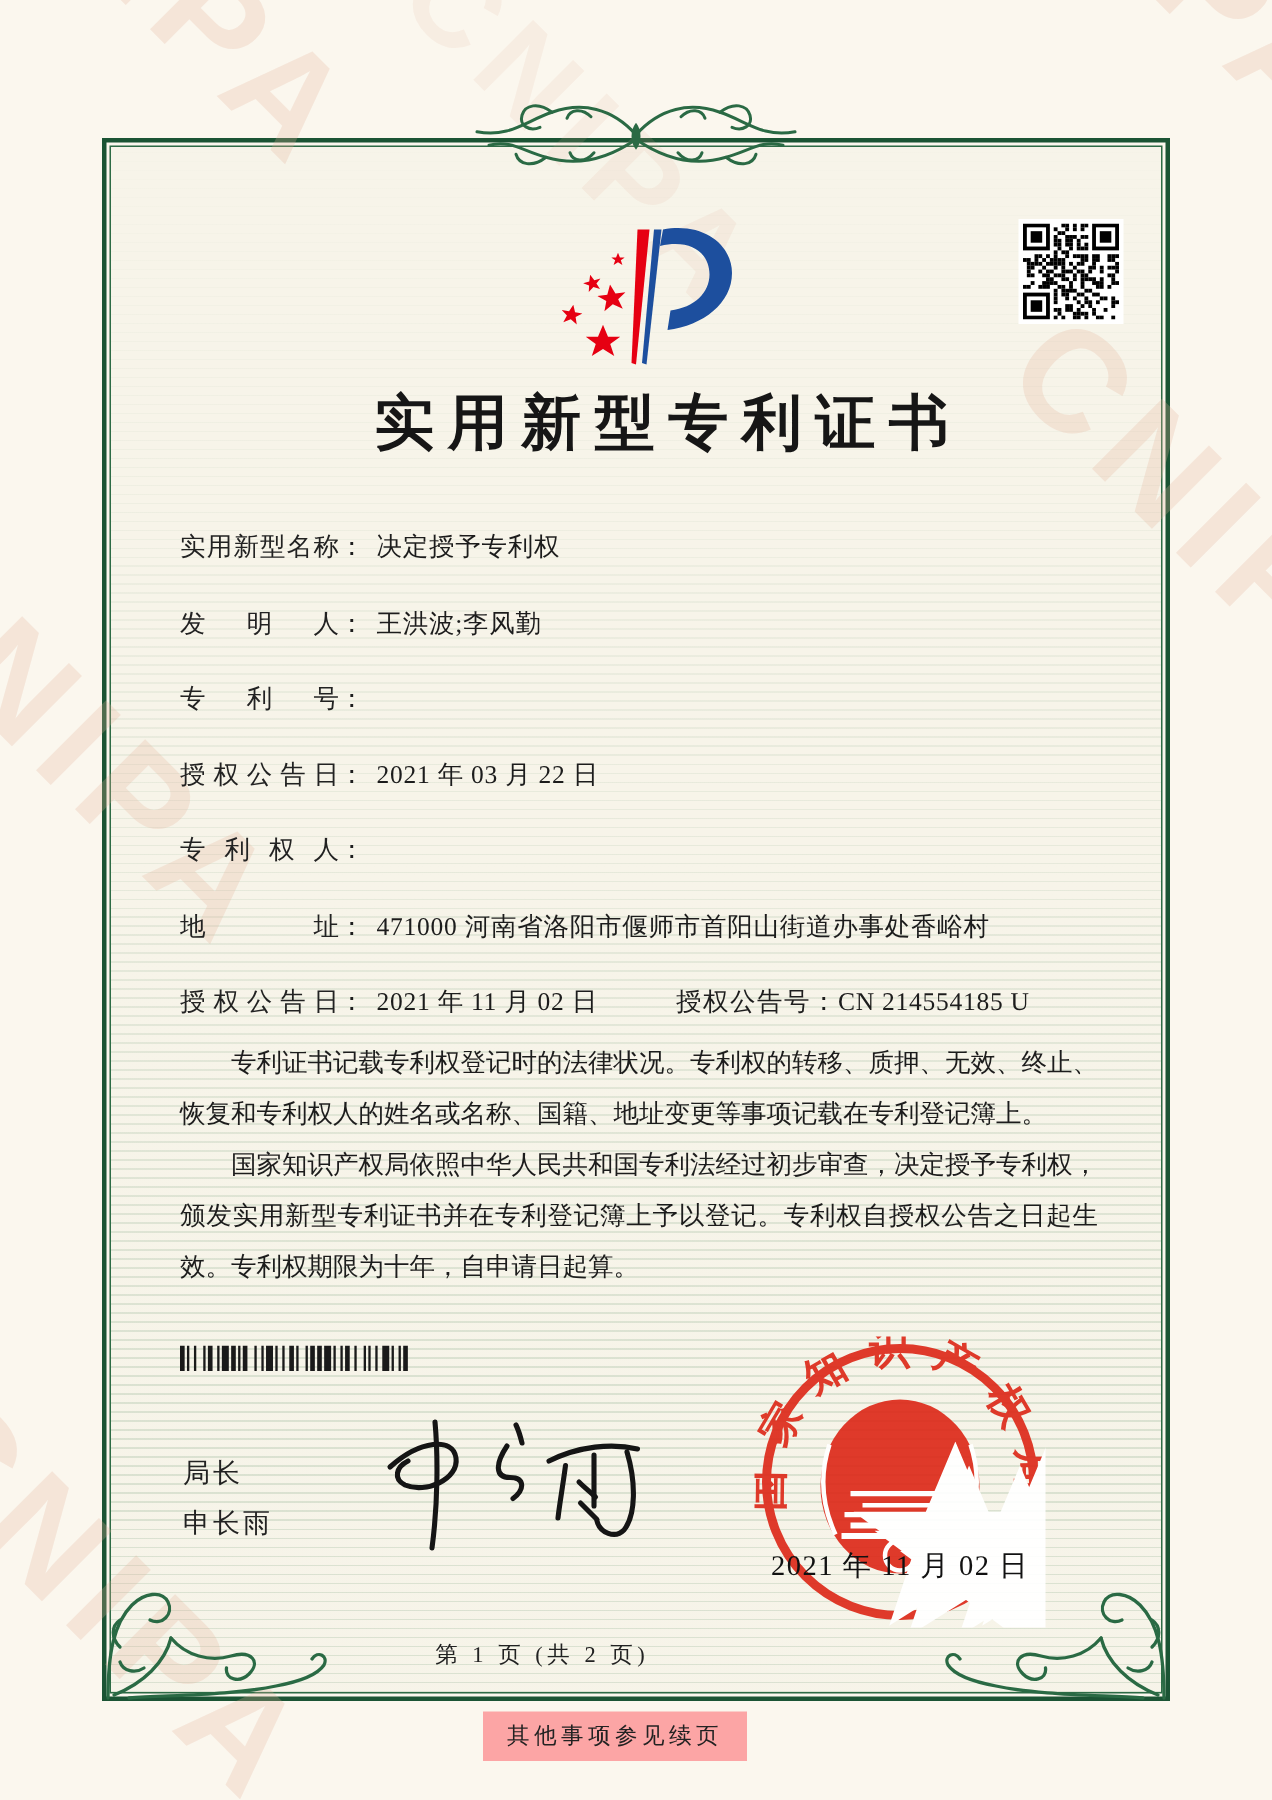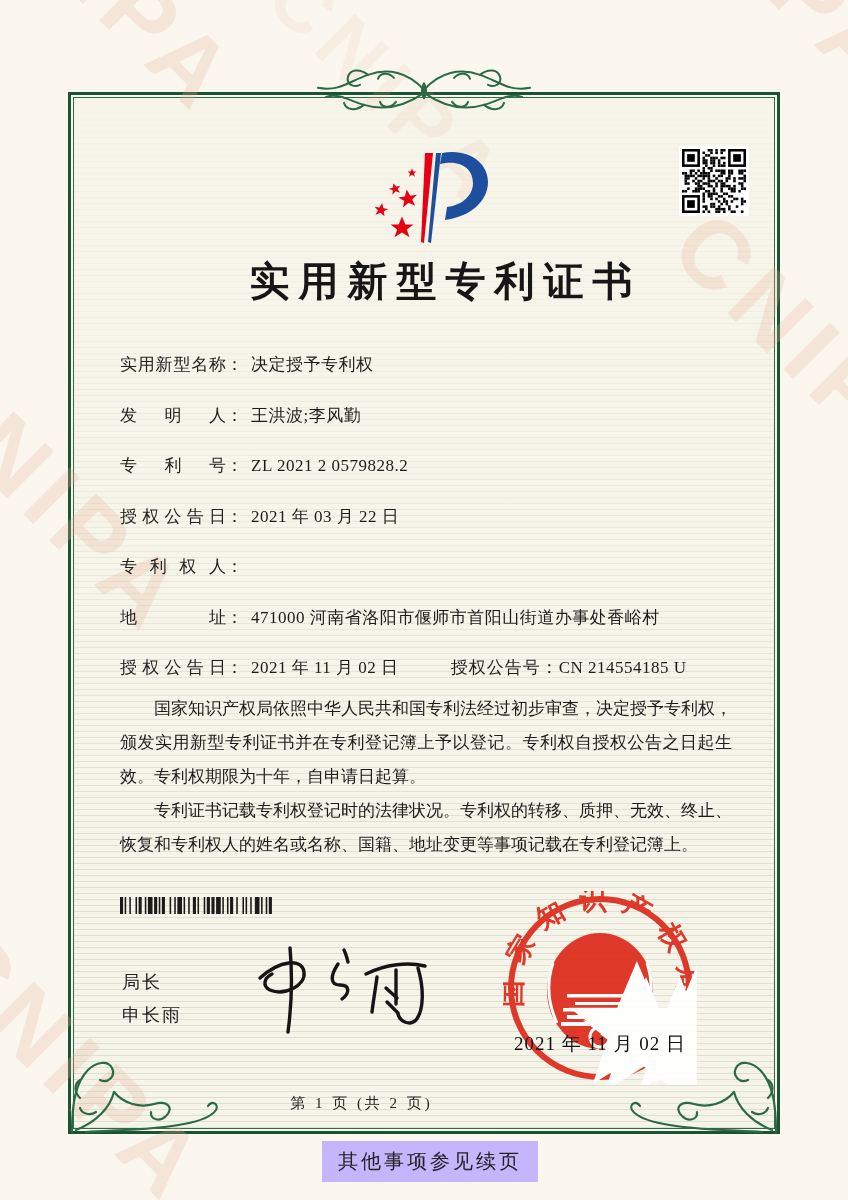--- a/index.html
+++ b/index.html
@@ -71,22 +71,22 @@
   .seal-date{
     position:absolute;left:500px;top:1031px;width:200px;z-index:3;
     text-align:center;font-size:19px;letter-spacing:1px;color:#111;
   }
   .page-footer{
     position:absolute;left:68px;width:587px;top:1094px;z-index:2;
     text-align:center;font-size:15px;letter-spacing:3px;color:#222;
   }
   .cont-note{
     position:absolute;left:322px;top:1141px;z-index:2;
-    background:#c4b5fd;padding:7px 16px;
-    font-size:20px;letter-spacing:3px;color:#222;text-align:center;
+    background:#fca5a5;padding:7px 16px;
+    font-size:15px;letter-spacing:3px;color:#222;text-align:center;
   }
 </style>
 </head>
 <body>
 
 <div class="paper">
 
   <div class="wm" style="left:-70px;top:-80px;">CNIPA</div>
   <div class="wm" style="left:600px;top:-100px;">CNIPA</div>
   <div class="wm" style="left:238px;top:40px;font-size:82px;color:rgba(228,178,156,0.14);">CNIPA</div>
@@ -378,21 +378,20 @@
         <span class="f-value">决定授予专利权</span>
       </div>
       <div class="field-row">
         <span class="f-label">发明人</span>
         <span class="f-colon">：</span>
         <span class="f-value">王洪波;李风勤</span>
       </div>
       <div class="field-row">
         <span class="f-label">专利号</span>
         <span class="f-colon">：</span>
-        <span class="f-value">ZL 2021 2 0579828.2</span>
       </div>
       <div class="field-row">
         <span class="f-label">授权公告日</span>
         <span class="f-colon">：</span>
         <span class="f-value">2021 年 03 月 22 日</span>
       </div>
       <div class="field-row">
         <span class="f-label">专利权人</span>
         <span class="f-colon">：</span>
       </div>
@@ -404,22 +403,22 @@
       <div class="field-row">
         <span class="f-label">授权公告日</span>
         <span class="f-colon">：</span>
         <span class="f-value">2021 年 11 月 02 日</span>
         <span class="f-label2">授权公告号：</span>
         <span class="f-value">CN 214554185 U</span>
       </div>
     </div>
 
   <div class="body-text">
+    <p>专利证书记载专利权登记时的法律状况。专利权的转移、质押、无效、终止、恢复和专利权人的姓名或名称、国籍、地址变更等事项记载在专利登记簿上。</p>
     <p>国家知识产权局依照中华人民共和国专利法经过初步审查，决定授予专利权，颁发实用新型专利证书并在专利登记簿上予以登记。专利权自授权公告之日起生效。专利权期限为十年，自申请日起算。</p>
-    <p>专利证书记载专利权登记时的法律状况。专利权的转移、质押、无效、终止、恢复和专利权人的姓名或名称、国籍、地址变更等事项记载在专利登记簿上。</p>
   </div>
 
   <svg class="barcode" width="215" height="17" viewBox="0 0 215 17" id="barcodeSvg">
       <rect x="0" y="0" width="3.1" height="17" fill="#1a1a1a"></rect>
       <rect x="4.65" y="0" width="1.55" height="17" fill="#1a1a1a"></rect>
       <rect x="9.3" y="0" width="1.55" height="17" fill="#1a1a1a"></rect>
       <rect x="15.500000000000002" y="0" width="1.55" height="17" fill="#1a1a1a"></rect>
       <rect x="18.6" y="0" width="3.1" height="17" fill="#1a1a1a"></rect>
       <rect x="24.800000000000004" y="0" width="1.55" height="17" fill="#1a1a1a"></rect>
       <rect x="27.900000000000006" y="0" width="4.65" height="17" fill="#1a1a1a"></rect>

